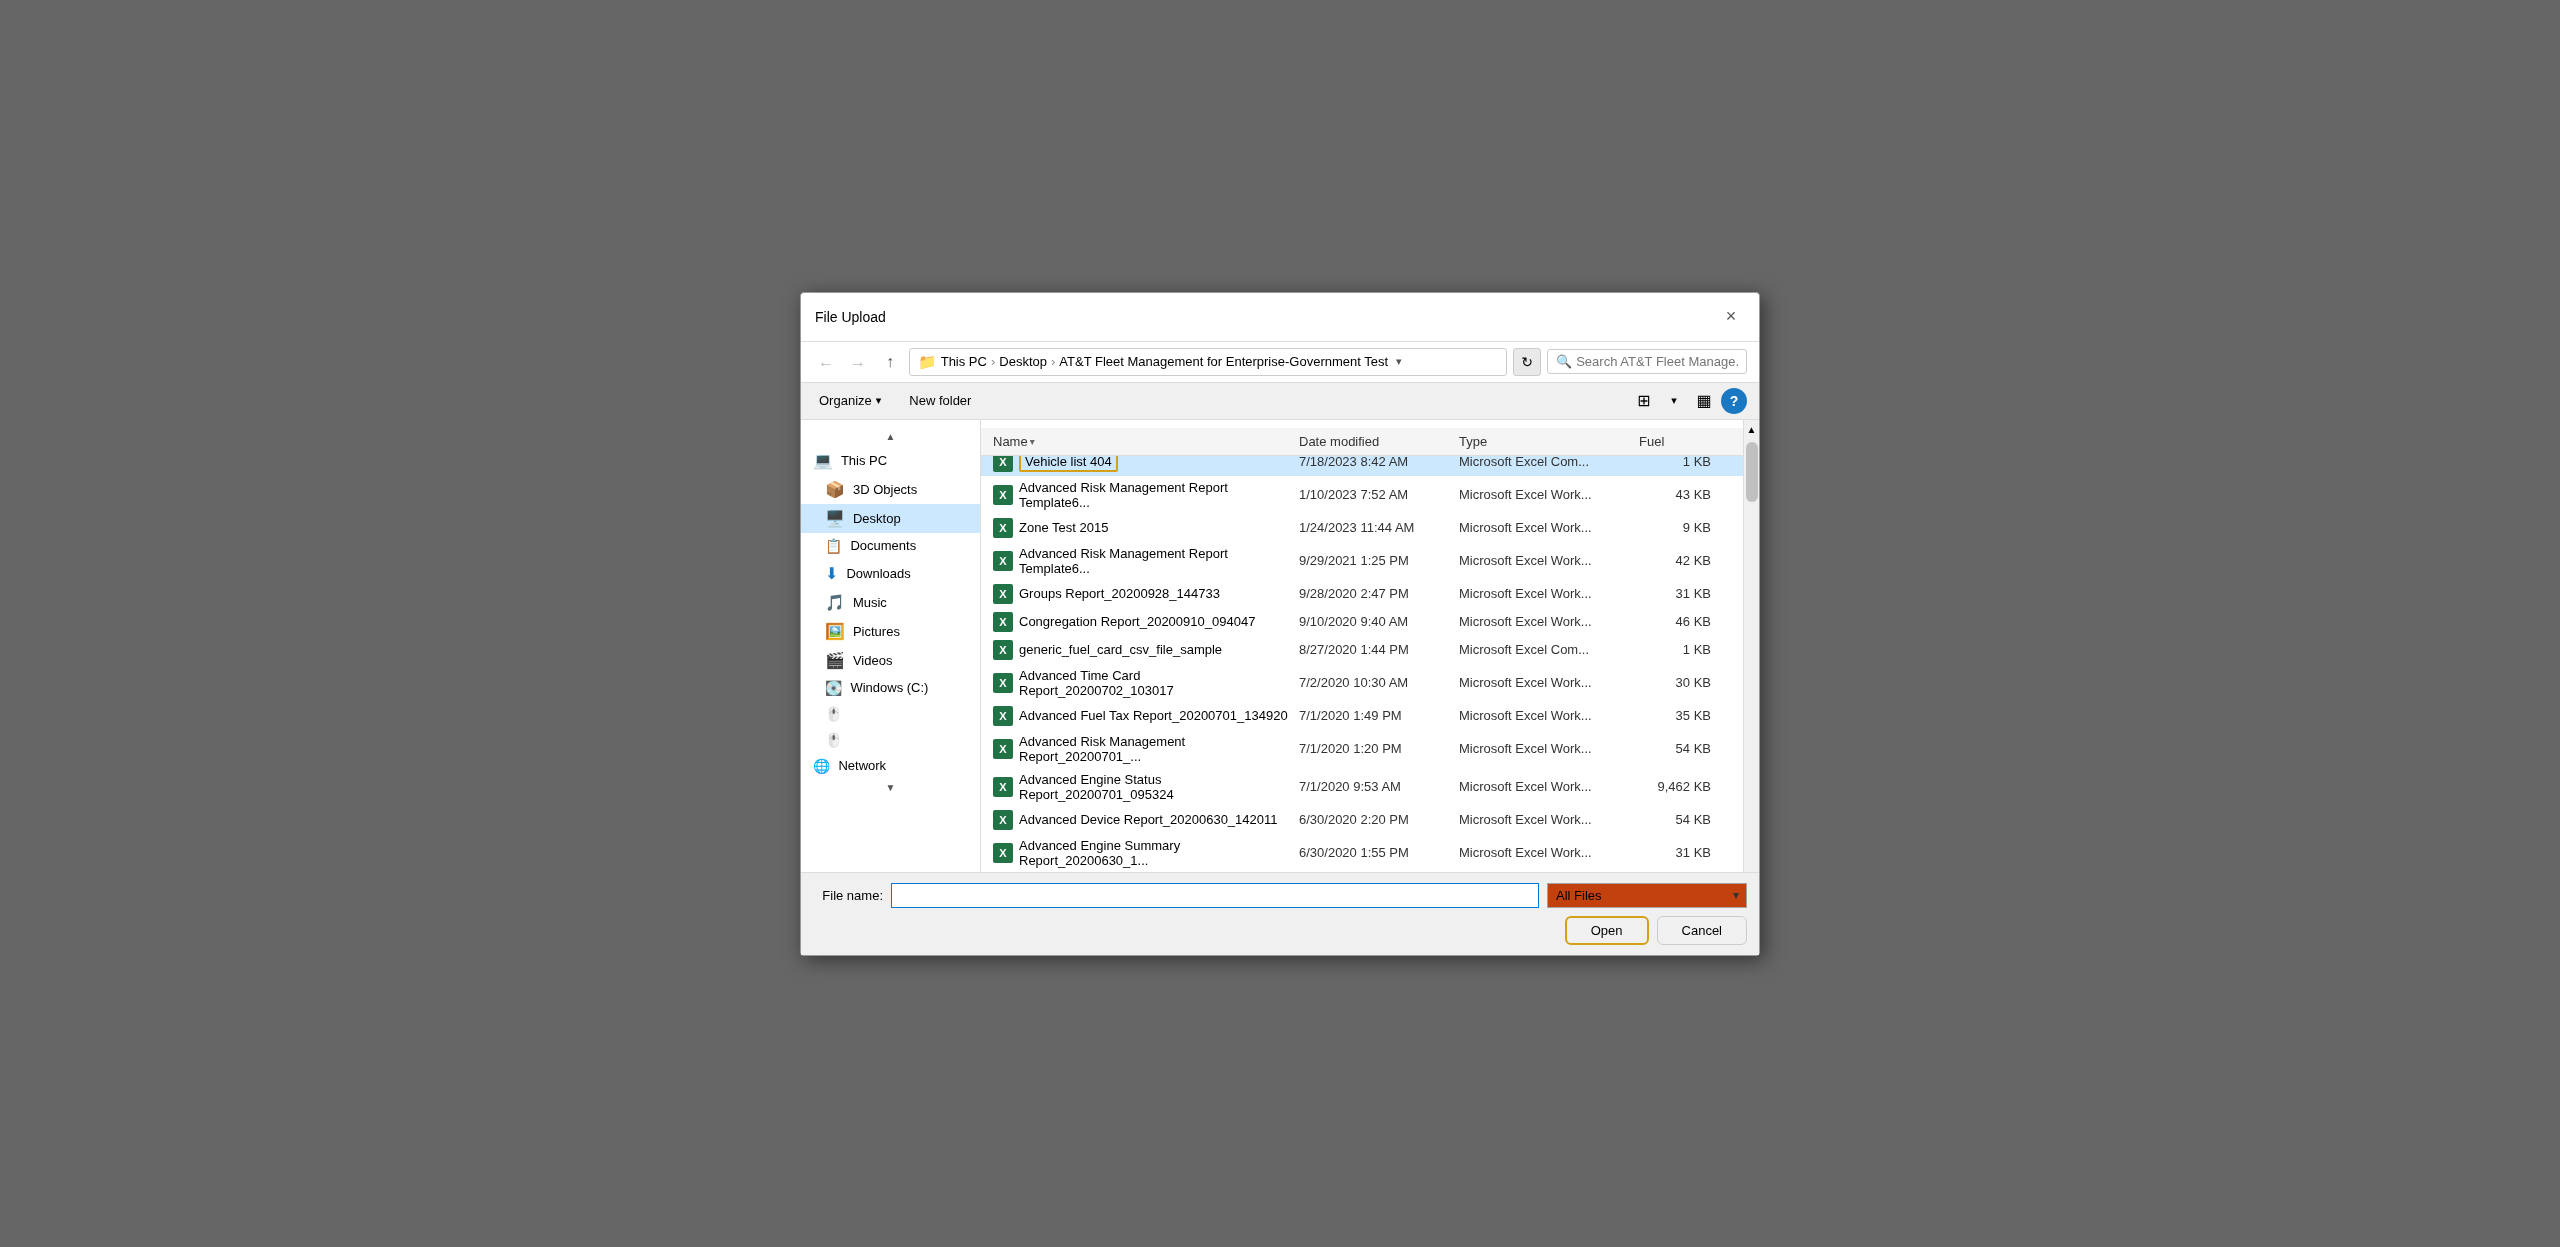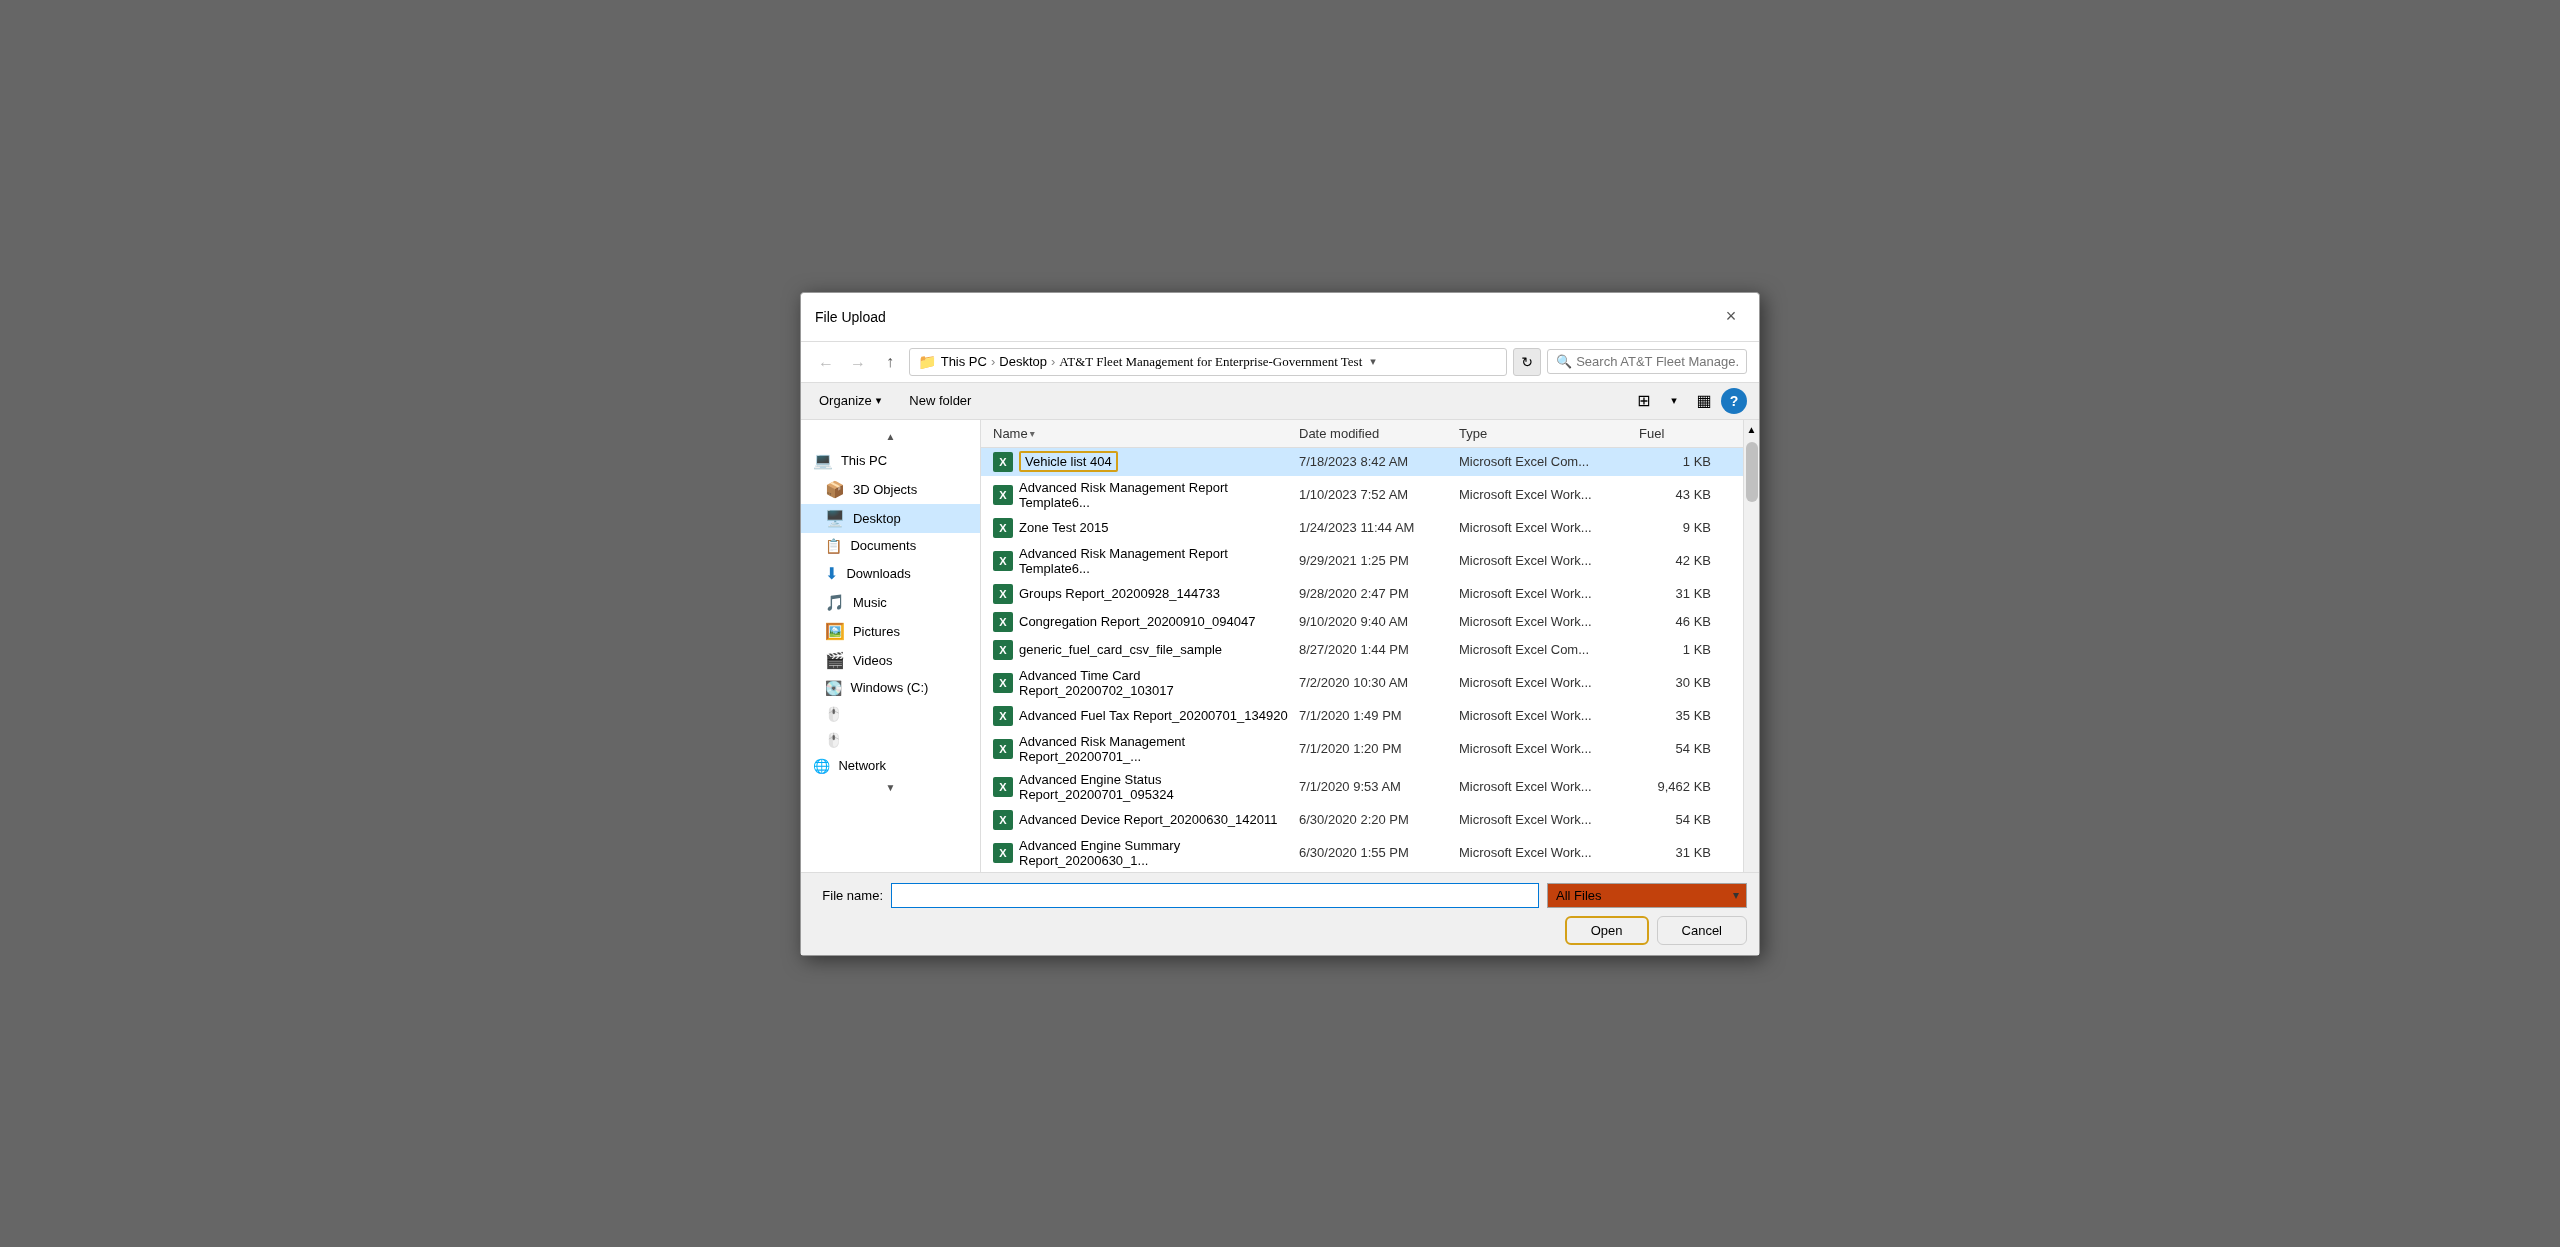--- a/index.html
+++ b/index.html
@@ -212,21 +212,21 @@
       overflow-y: auto;
       position: relative;
     }
     .file-list-header {
       display: grid;
       grid-template-columns: 1fr 160px 180px 80px 20px;
       padding: 4px 8px;
       border-bottom: 1px solid #ddd;
       background: #f5f5f5;
       position: sticky;
-      top: 0;
+      top: 8px;
     }
     .col-header {
       font-size: 13px;
       color: #333;
       padding: 2px 4px;
       cursor: pointer;
       display: flex;
       align-items: center;
       gap: 2px;
       user-select: none;
@@ -376,21 +376,21 @@
     </button>
     <button class="nav-btn">
       <span>↑</span>
     </button>
     <div class="breadcrumb-bar">
       <span style="color:#f0c040; font-size:15px;">📁</span>
       <span style="font-size:13px;">This PC</span>
       <span style="color:#888;">›</span>
       <span style="font-size:13px;">Desktop</span>
       <span style="color:#888;">›</span>
-      <span style="font-size:13px;font-family:Liberation Serif, serif;">AT&amp;T Fleet Management for Enterprise-Government Test</span>
+      <span style="font-size:13px;">AT&amp;T Fleet Management for Enterprise-Government Test</span>
       <span style="margin-left:4px; color:#555; font-size:11px;">▾</span>
     </div>
     <button class="refresh-btn">
       <span>↻</span>
     </button>
     <div class="search-bar">
       <span class="search-icon">🔍</span>
       <input type="text" placeholder="Search AT&amp;T Fleet Manage..." style="">
     </div>
   </div>

